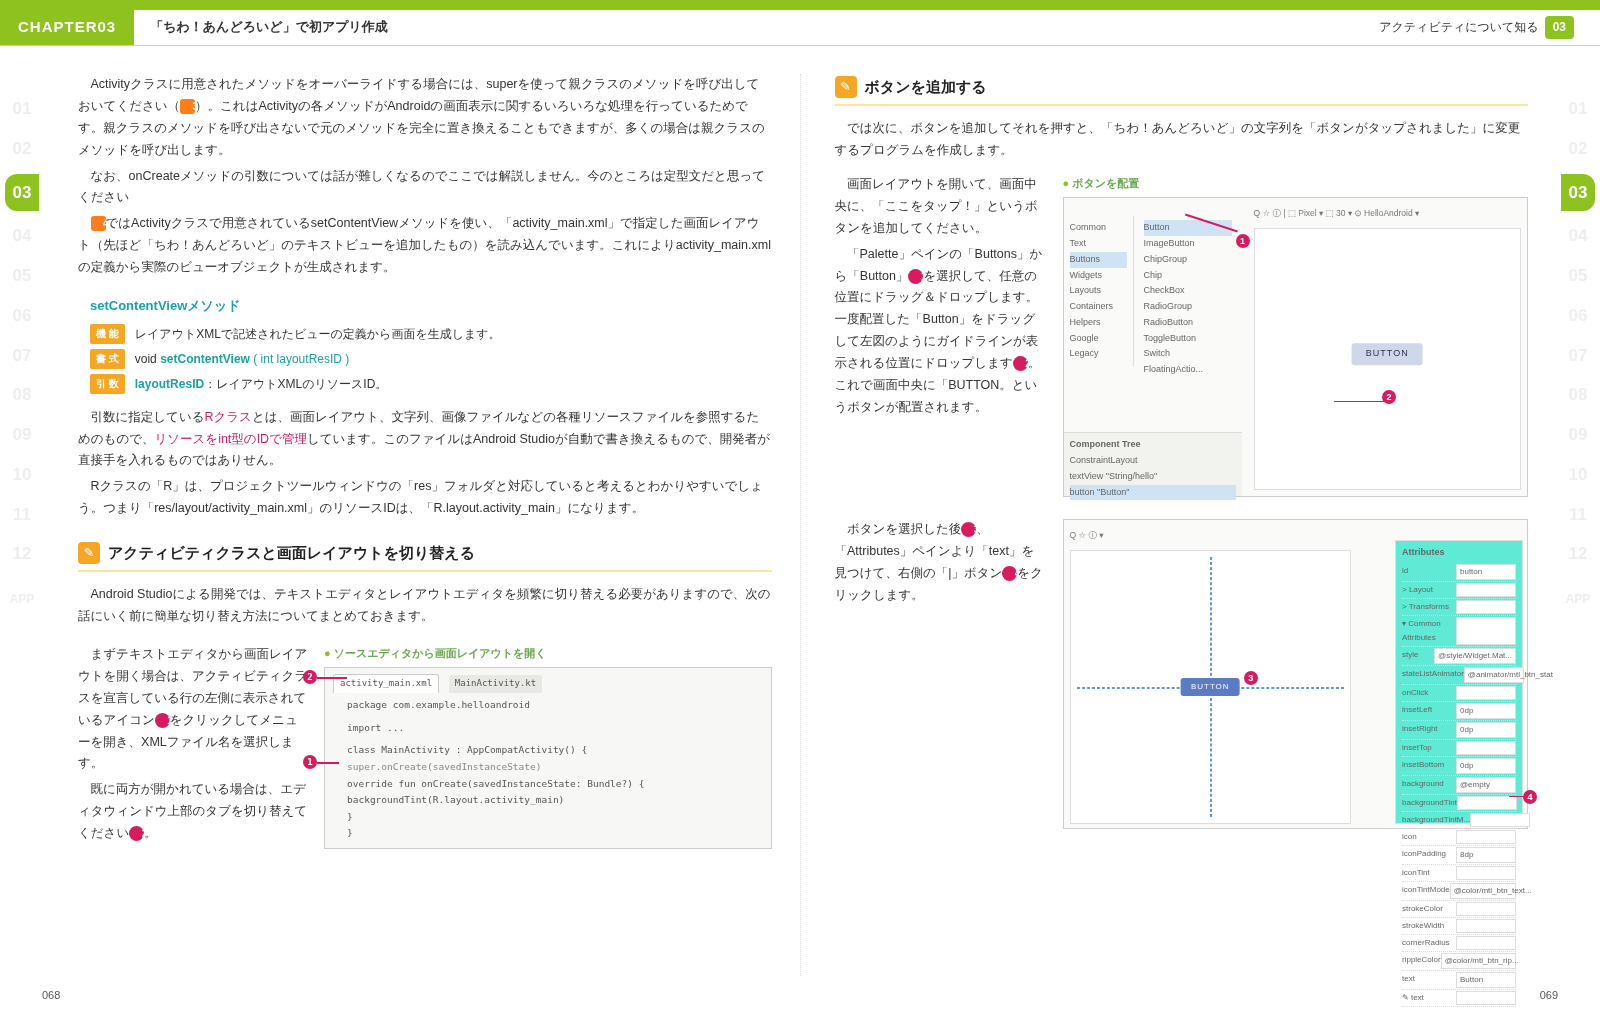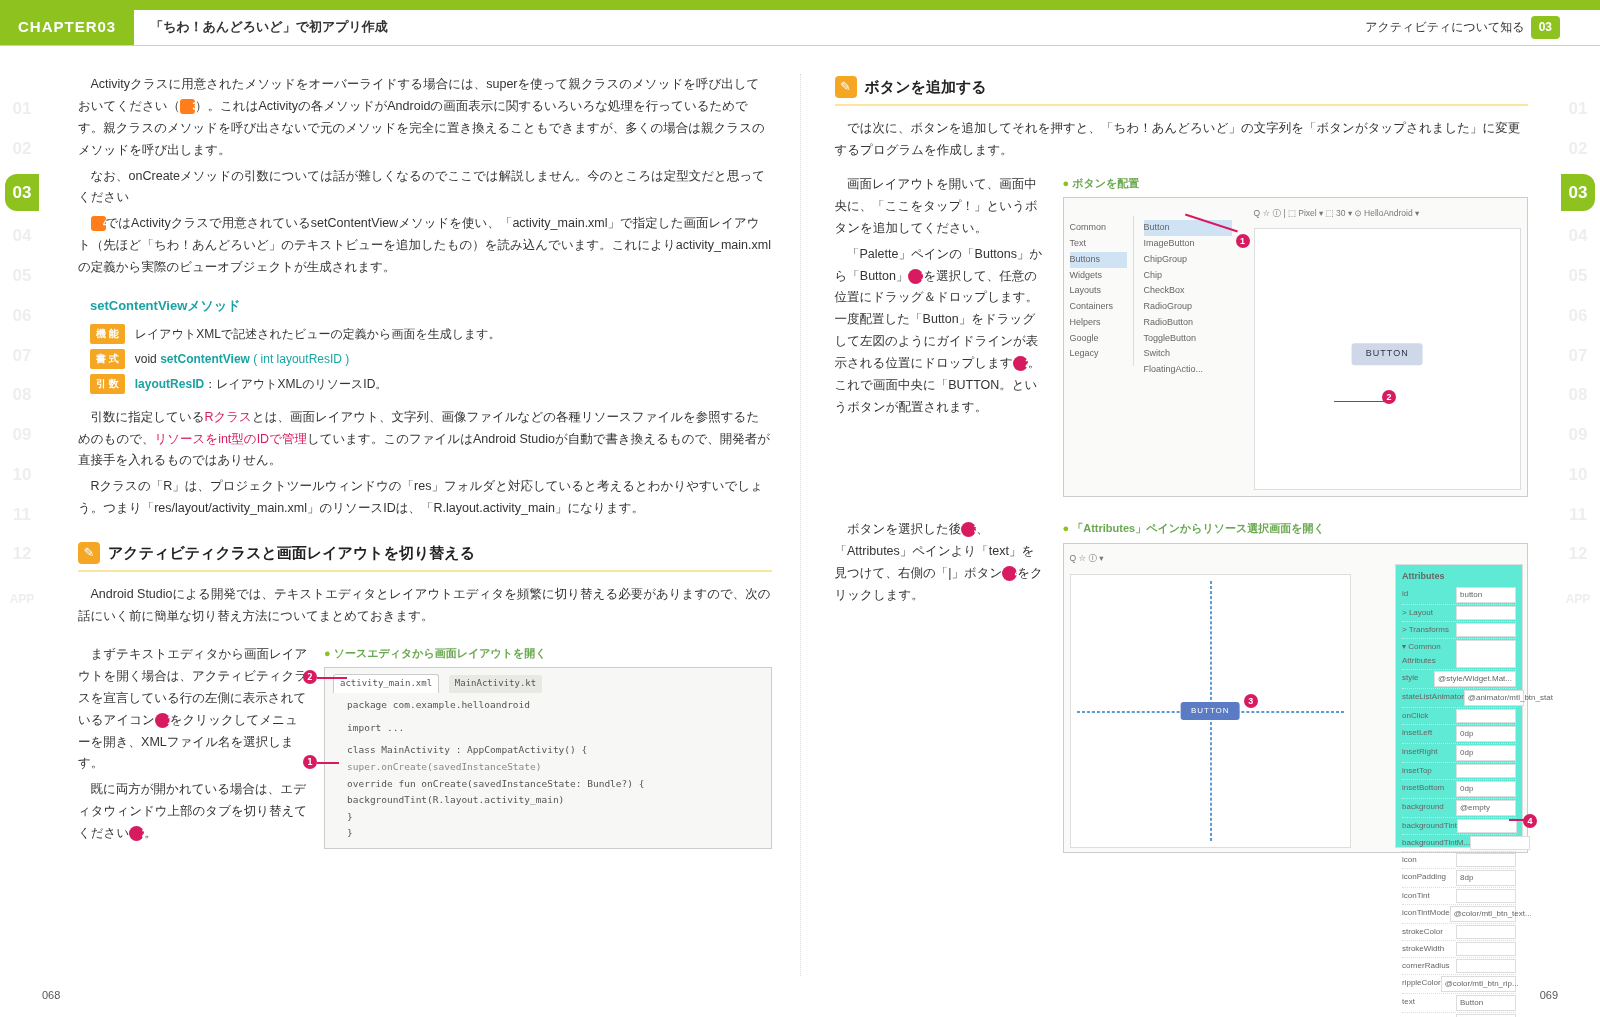--- a/index.html
+++ b/index.html
@@ -16,21 +16,21 @@
   
   .topbar { height: 10px; background: #8dc21f; width: 100%; }
   
   .header-row { display: flex; align-items: center; height: 36px; border-bottom: 1px solid #ccc; }
   .chapter-tab {
     background: #8dc21f; color: #fff; font-weight: bold;
     padding: 0 18px; height: 100%; display: flex; align-items: center;
     font-size: 15px; letter-spacing: 1px;
   }
   .page-title { padding-left: 16px; font-size: 13px; color: #333; font-weight: bold; }
-  .header-right { margin-left: auto; padding-right: 40px; font-size: 12px; display:flex; align-items:center; gap:6px; }
+  .header-right { margin-left: auto; padding-right: 26px; font-size: 12px; display:flex; align-items:center; gap:6px; }
   .green-badge {
     background: #8dc21f; color: #fff; border-radius: 4px;
     padding: 1px 8px; font-weight: bold; font-size: 12px;
   }
   
   .spread { display: flex; padding: 28px 0 0 0; height: 930px; }
   .margin-tabs { width: 44px; display: flex; flex-direction: column; gap: 10px; align-items: center; padding-top: 20px; }
   .mt { font-size: 17px; color: #eee; font-weight: bold; }
   .mt.active { background: #8dc21f; color: #fff; border-radius: 12px 0 0 12px; padding: 4px 8px; }
   .mt-app { font-size: 12px; color:#eee; font-weight:bold; margin-top:10px;}
@@ -250,32 +250,37 @@
             <div>Switch</div>
             <div>FloatingActio...</div>
           </div>
           <span class="pin" style="left:172px; top:36px;">1</span>
           <div class="arrow-line" style="left:120px; top:24px; width:55px; transform:rotate(18deg);"></div>
           <div class="canvas">
             <div class="btn-widget">BUTTON</div>
             <span class="pin" style="left:48%; top:62%;">2</span>
             <div class="arrow-line" style="left:30%; top:66%; width:60px;"></div>
           </div>
+          <div class="tree">
+            <div style="font-weight:bold;">Component Tree</div>
+            <div>ConstraintLayout</div>
+            <div>  textView "String/hello"</div>
+            <div style="background:#d0e3f5;">  button "Button"</div>
+          </div>
         </div>
       </div>
     </div>
 
     <div class="two-col" style="gap:18px; margin-top:22px;">
       <div class="col-text" style="flex:0 0 210px;">
         <p class="para">
           <span>ボタンを選択した後</span><span class="circ">3</span><span>、「Attributes」ペインより「text」を見つけて、右側の「|」ボタン</span><span class="circ">4</span><span>をクリックします。</span>
         </p>
       </div>
       <div class="col-fig">
-        <div class="fig-cap">「Attributes」ペインからリソース選択画面を開く</div>
         <div class="big-shot attr-shot">
           <div class="toolbar-top" style="left:6px; right:176px;">Q ☆ Ⓘ    ▾</div>
           <div class="canvas2">
             <div class="guide-h" style="top:50%;"></div>
             <div class="guide-v" style="left:50%;"></div>
             <div class="btn2">BUTTON</div>
             <span class="pin" style="left:62%; top:44%;">3</span>
           </div>
           <div class="attr-panel">
             <div style="font-weight:bold; font-size:9px; margin-bottom:2px;">Attributes</div>

